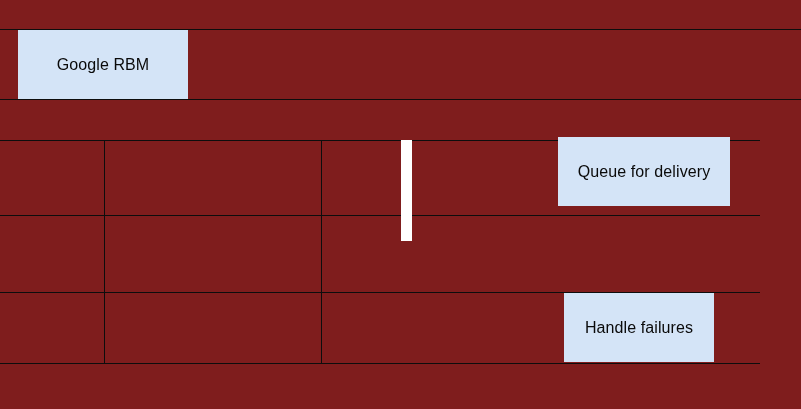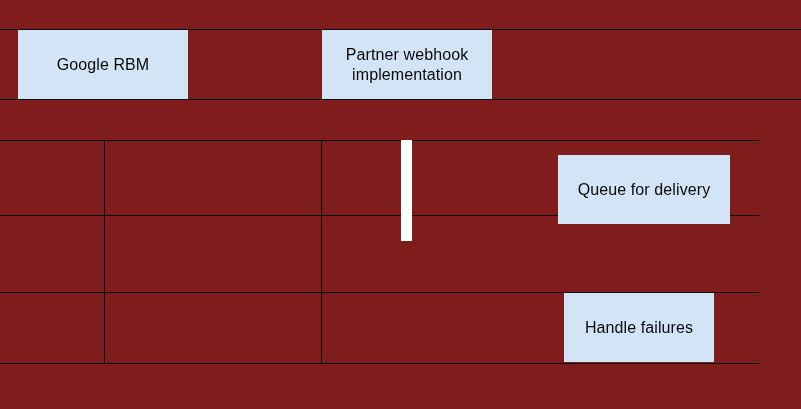--- a/index.html
+++ b/index.html
@@ -61,26 +61,22 @@
   <div class="connector-h" style="left:0px; top:215px; width:760px;"></div>
   <div class="connector-h" style="left:0px; top:292px; width:760px;"></div>
   <div class="connector-h" style="left:0px; top:363px; width:760px;"></div>
   <div class="connector-v" style="left:104px; top:140px; height:223px;"></div>
   <div class="connector-v" style="left:321px; top:140px; height:223px;"></div>
 
   <div class="node" style="left:18px; top:30px; width:170px; height:69px;">
     <span class="node-label">Google RBM</span>
   </div>
 
-  <div class="node" style="left:322px; top:30px; width:170px; height:69px;">
-    <span class="node-label">Partner webhook
-implementation</span>
-  </div>
 
-  <div class="node" style="left:558px; top:155px; width:172px; height:69px;">
+  <div class="node" style="left:558px; top:137px; width:172px; height:69px;">
     <span class="node-label">Queue for delivery</span>
   </div>
 
   <div class="node" style="left:564px; top:293px; width:150px; height:69px;">
     <span class="node-label">Handle failures</span>
   </div>
 
   <div class="highlight-bar" style="left:401px; top:140px; width:11px; height:101px;"></div>
 
 </div>

